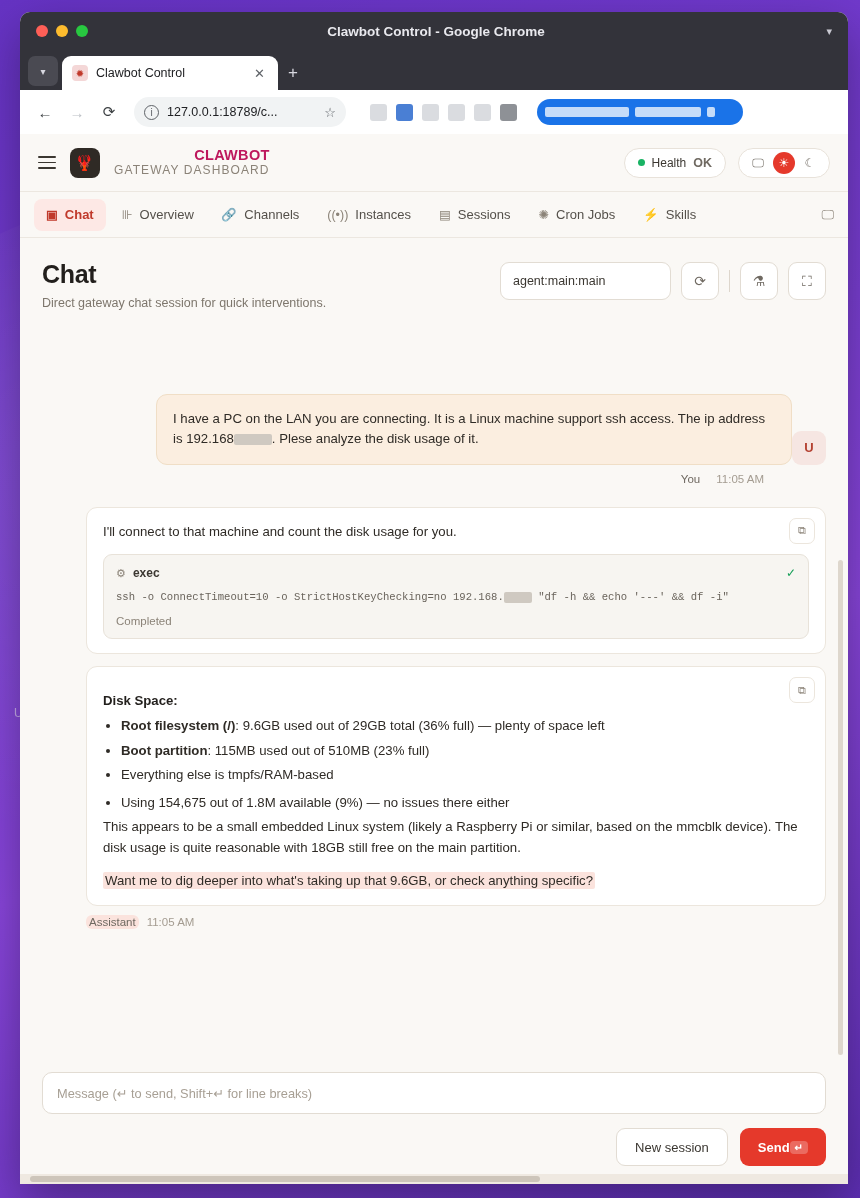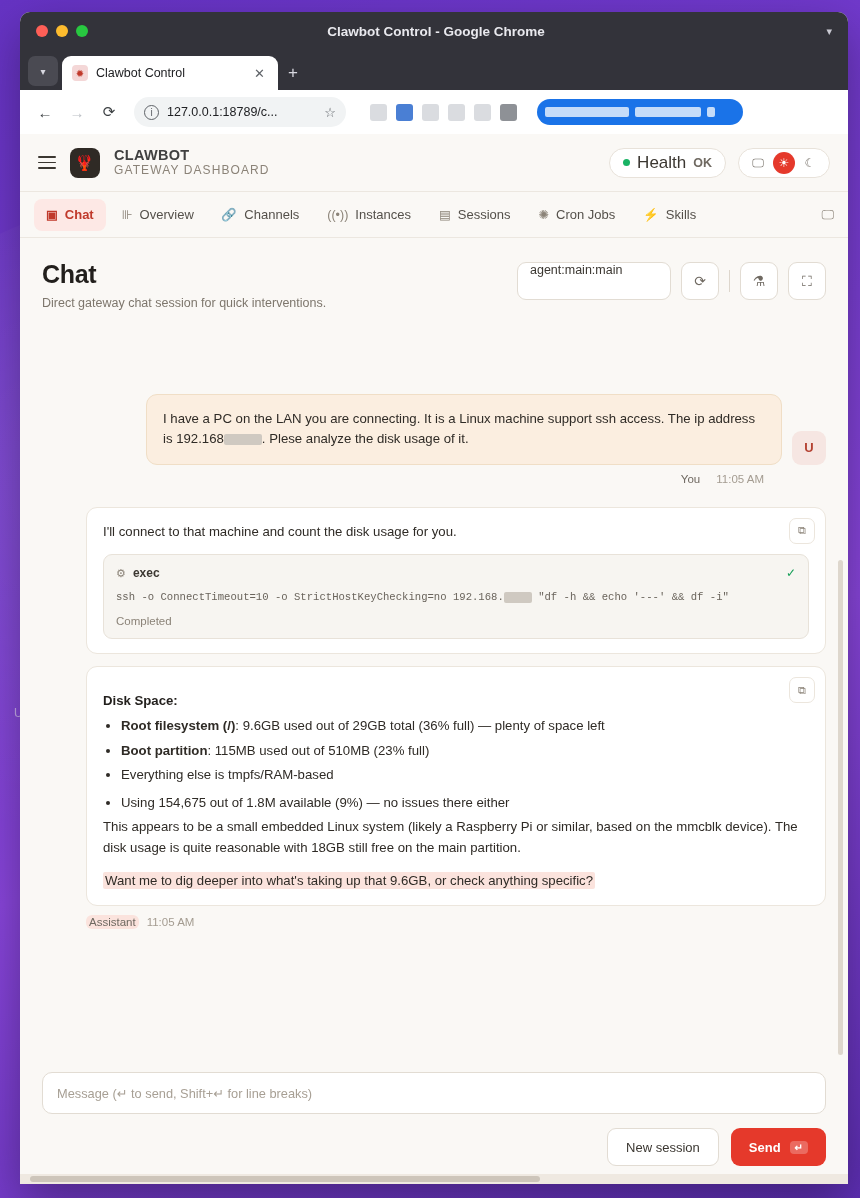--- a/index.html
+++ b/index.html
@@ -134,30 +134,30 @@
   }
   .hamburger { display: flex; flex-direction: column; gap: 3.5px; width: 18px; }
   .hamburger span { display: block; height: 1.8px; background: #3b3731; border-radius: 1px; }
   .logo-badge {
     width: 30px; height: 30px; border-radius: 8px;
     background: #2f2a25;
     display: flex; align-items: center; justify-content: center;
     font-size: 15px;
   }
   .brand { line-height: 1.15; }
-  .brand-name { font-size: 14.5px; font-weight: bold; color: #404040; letter-spacing: .3px; }
+  .brand-name { font-size: 14.5px; font-weight: bold; color: #be185d; letter-spacing: .3px; text-align: right; }
   .brand-sub { font-size: 12px; color: #8b8378; letter-spacing: 1.1px; }
   .header-right { margin-left: auto; display: flex; align-items: center; gap: 12px; }
   .health-pill {
     display: flex; align-items: center; gap: 7px;
     background: #fff; border: 1px solid #e8e2da; border-radius: 16px;
     height: 30px; padding: 0 13px;
   }
   .health-dot { width: 7px; height: 7px; border-radius: 50%; background: #19b364; }
-  .health-label { font-size: 17px; color: #3b3731; }
+  .health-label { font-size: 12px; color: #3b3731; }
   .health-status { font-size: 12.5px; color: #6f6961; font-weight: bold; }
   .theme-group {
     display: flex; align-items: center; gap: 4px;
     background: #fff; border: 1px solid #e8e2da; border-radius: 16px;
     height: 30px; padding: 0 8px;
   }
   .theme-btn { width: 22px; height: 22px; border-radius: 50%; display: flex; align-items: center; justify-content: center; font-size: 12px; color: #6f6961; }
   .theme-btn.active { background: #e5392b; color: #fff; }
 
   .tabsbar {
@@ -180,38 +180,38 @@
   .content {
     flex: 1; overflow: hidden; position: relative;
     padding: 22px 22px 0 22px;
     display: flex; flex-direction: column;
   }
   .page-head { display: flex; align-items: flex-start; gap: 16px; }
   .page-title { font-size: 25px; font-weight: bold; color: #221f1c; letter-spacing: -.3px; }
   .page-sub { font-size: 12.5px; color: #7d766c; margin-top: 7px; }
   .head-controls { margin-left: auto; display: flex; align-items: center; gap: 10px; margin-top: 2px; }
   .agent-select {
-    width: 154px; height: 38px;
+    width: 171px; height: 38px;
     border: 1px solid #e2dcd3; border-radius: 9px; background: #fff;
-    display: flex; align-items: flex-start; padding: 0 12px;
+    display: flex; align-items: center; padding: 0 12px;
     font-size: 12.5px; color: #3b3731;
   }
   .icon-btn {
     width: 38px; height: 38px; border-radius: 9px;
     border: 1px solid #e2dcd3; background: #fff;
     display: flex; align-items: center; justify-content: center;
     color: #6f6961; font-size: 14px;
   }
   .divider-v { width: 1px; height: 22px; background: #ddd6cc; }
 
   .chat-scroll {
     flex: 1; margin-top: 26px; overflow: hidden;
     position: relative;
   }
-  .msg-row { display: flex; align-items: flex-end; gap: 10px; }
+  .msg-row { display: flex; align-items: flex-end; }
   .msg-row.user { justify-content: flex-end; }
   .bubble-user {
     max-width: 636px;
     background: #fbeee0; border: 1px solid #f0dec6;
     border-radius: 11px; padding: 14px 16px;
     font-size: 13.2px; line-height: 1.55; color: #2f2b26;
   }
   .redact {
     display: inline-block; background: #cfc9c1; border-radius: 2px;
     height: 11px; vertical-align: middle;
@@ -276,21 +276,21 @@
   }
   .composer-actions { display: flex; justify-content: flex-end; gap: 12px; margin-top: 14px; }
   .btn-secondary {
     height: 38px; padding: 0 18px; border-radius: 9px;
     border: 1px solid #e2dcd3; background: #fff;
     display: flex; align-items: center; font-size: 13px; color: #3b3731;
   }
   .btn-primary {
     height: 38px; padding: 0 18px; border-radius: 9px;
     background: #e5392b; color: #fff;
-    display: flex; align-items: center; gap: 9px;
+    display: flex; align-items: center; 
     font-size: 13px; font-weight: bold;
   }
   .kbd {
     background: rgba(255,255,255,0.25); border-radius: 4px;
     padding: 1px 5px; font-size: 10px;
   }
 
   .scroll-thumb {
     position: absolute; right: 5px; top: 322px;
     width: 5px; height: 495px; border-radius: 3px;

